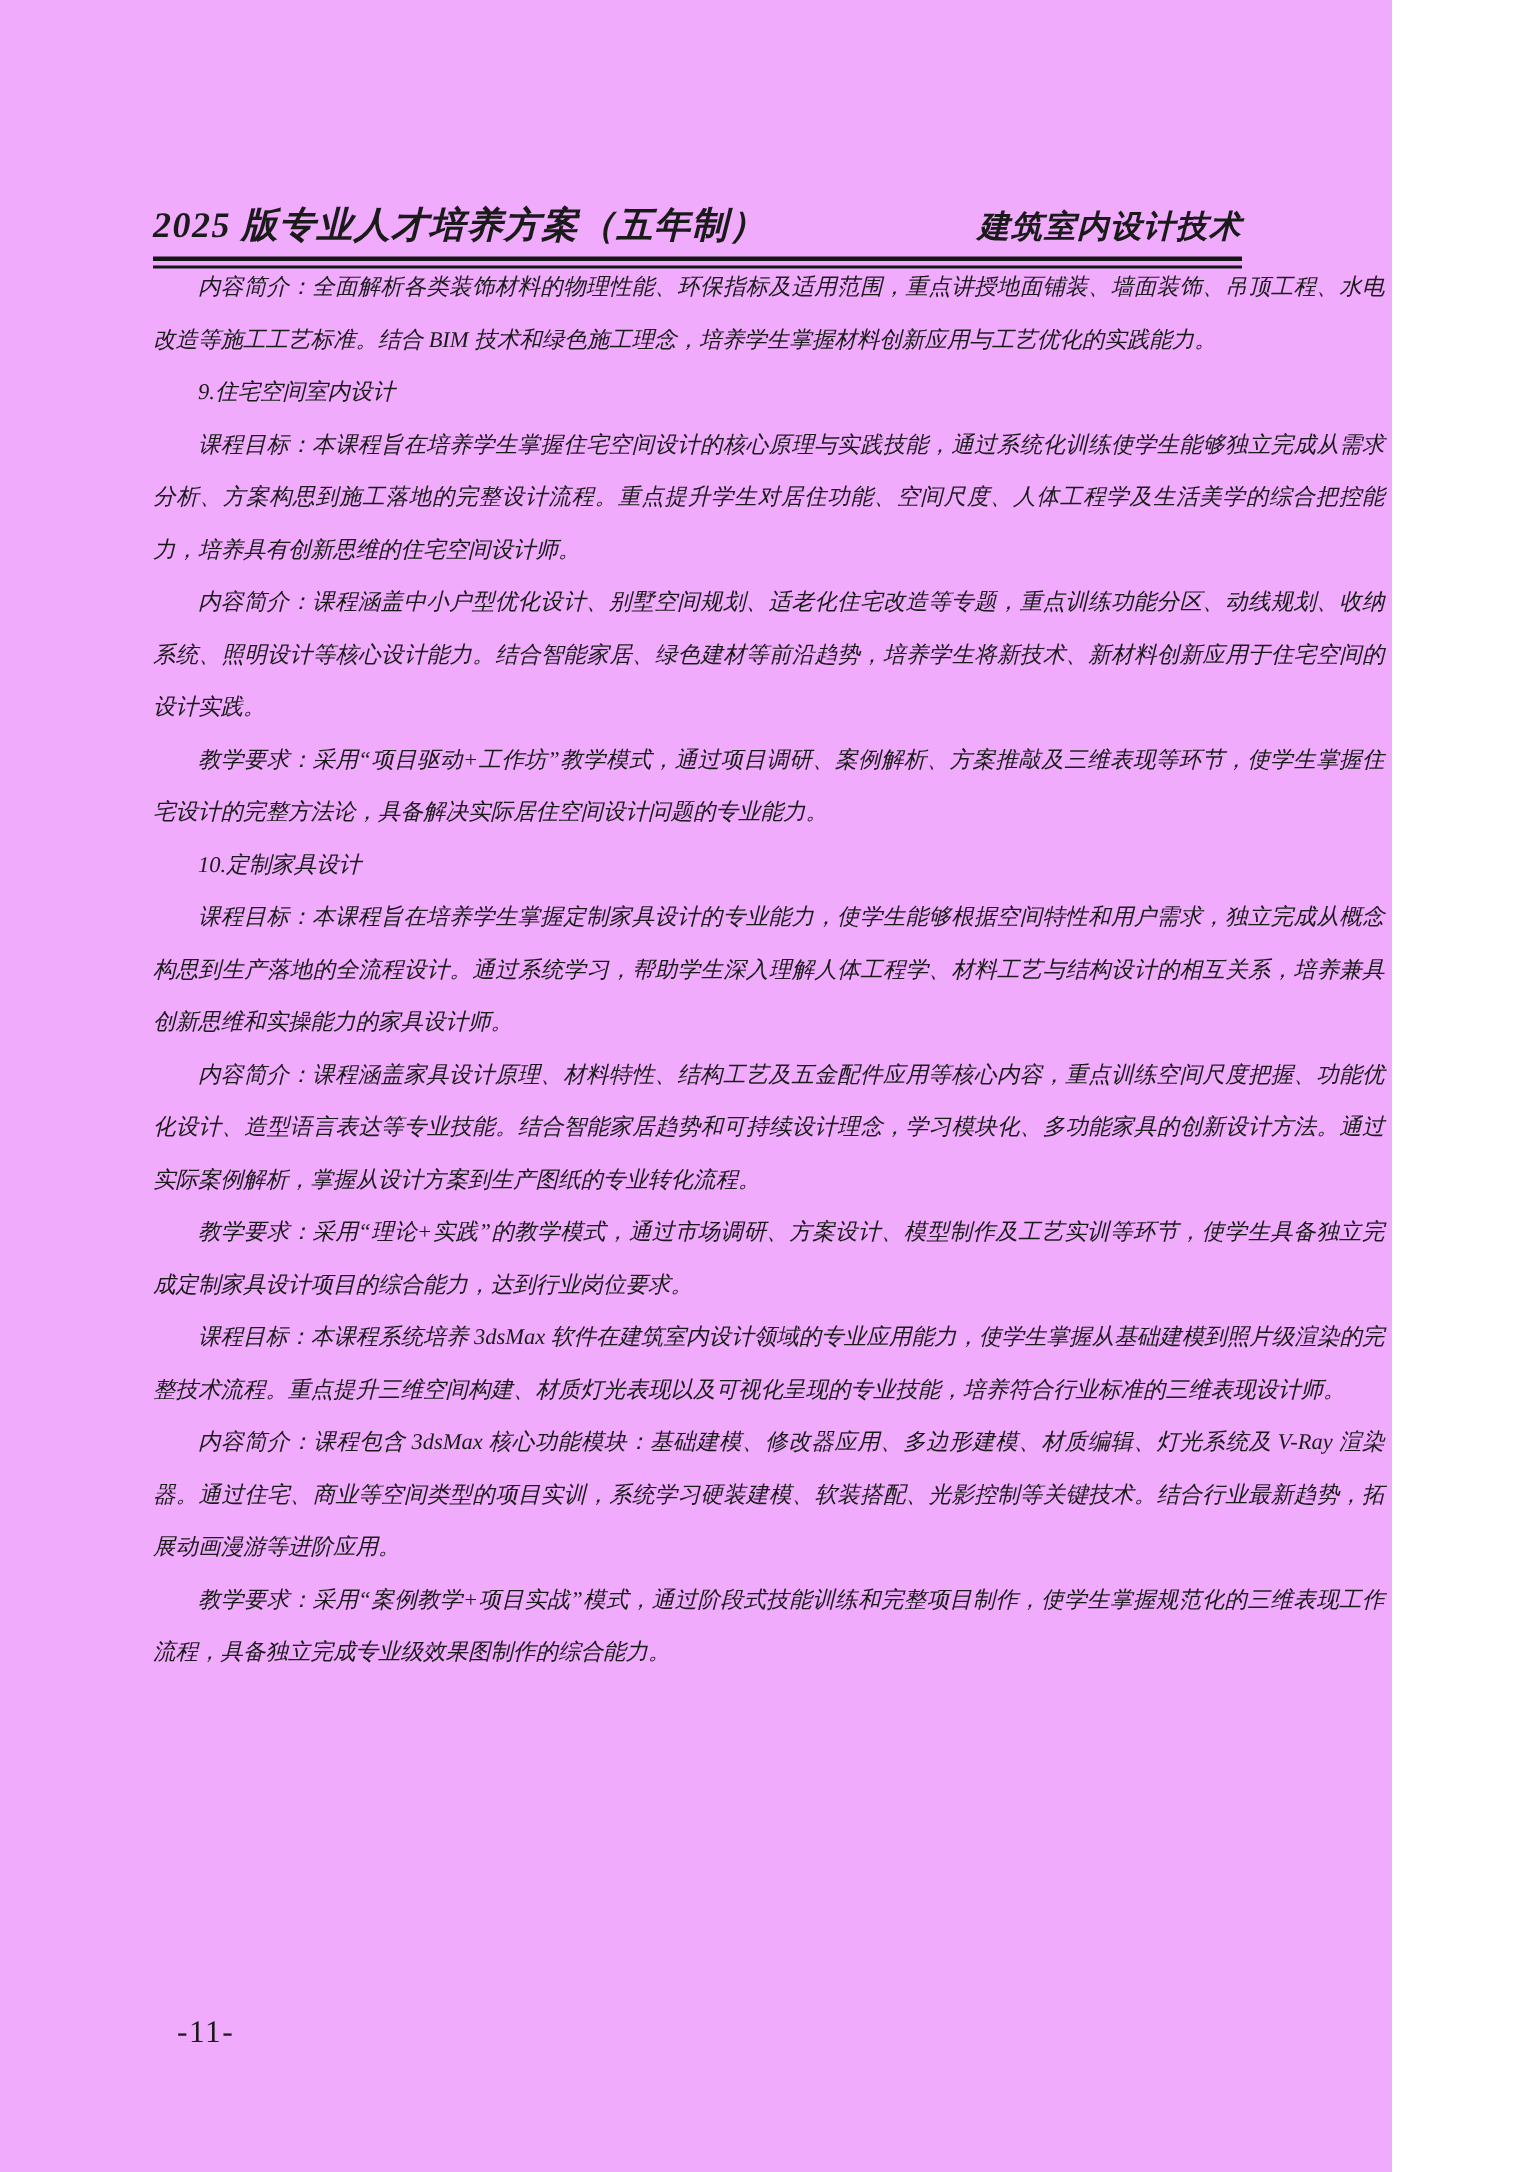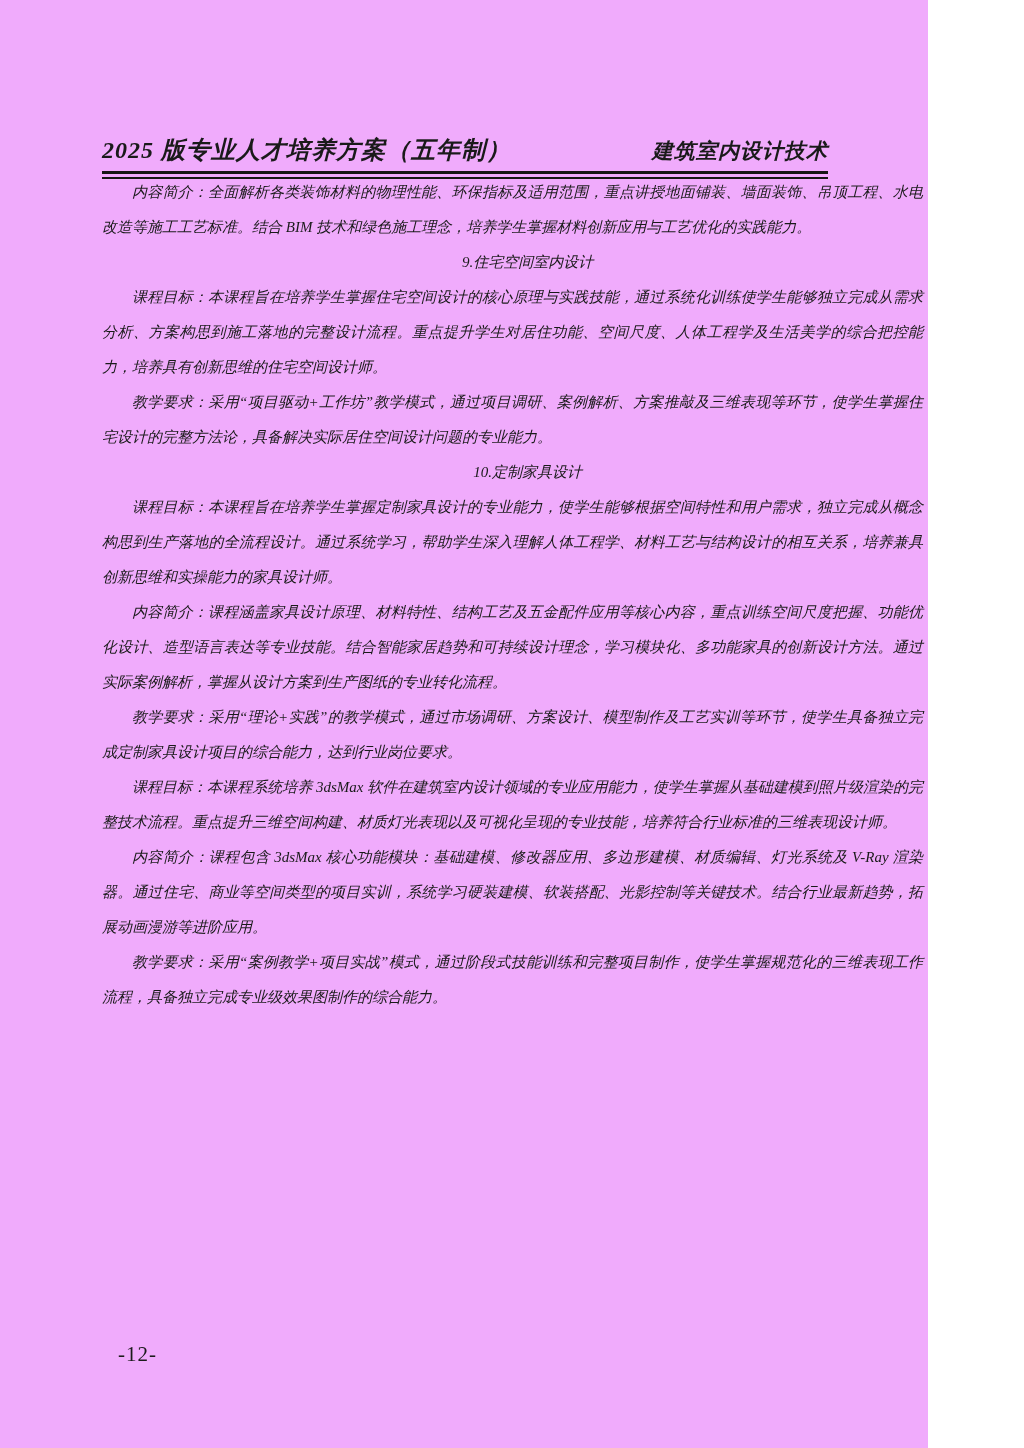--- a/index.html
+++ b/index.html
@@ -57,21 +57,21 @@
     font-size: 15px;
     line-height: 35px;
     text-align: justify;
     font-style: italic;
   }
   .content p {
     margin: 0;
     text-indent: 2em;
   }
   .content p.heading {
-    text-align: center;
+    text-align: left;
   }
   .footer {
     position: absolute;
     left: 118px;
     top: 1342px;
     font-size: 21px;
     letter-spacing: 1px;
   }
 </style>
 </head>
@@ -83,27 +83,28 @@
     <span class="header-left">2025 版专业人才培养方案（五年制）</span>
     <span class="header-right">建筑室内设计技术</span>
   </div>
 
   <div class="header-rule"></div>
 
   <div class="content">
     <p class="para">内容简介：全面解析各类装饰材料的物理性能、环保指标及适用范围，重点讲授地面铺装、墙面装饰、吊顶工程、水电改造等施工工艺标准。结合 BIM 技术和绿色施工理念，培养学生掌握材料创新应用与工艺优化的实践能力。</p>
     <p class="heading">9.住宅空间室内设计</p>
     <p class="para">课程目标：本课程旨在培养学生掌握住宅空间设计的核心原理与实践技能，通过系统化训练使学生能够独立完成从需求分析、方案构思到施工落地的完整设计流程。重点提升学生对居住功能、空间尺度、人体工程学及生活美学的综合把控能力，培养具有创新思维的住宅空间设计师。</p>
+    <p class="para">内容简介：课程涵盖中小户型优化设计、别墅空间规划、适老化住宅改造等专题，重点训练功能分区、动线规划、收纳系统、照明设计等核心设计能力。结合智能家居、绿色建材等前沿趋势，培养学生将新技术、新材料创新应用于住宅空间的设计实践。</p>
     <p class="para">教学要求：采用“项目驱动+工作坊”教学模式，通过项目调研、案例解析、方案推敲及三维表现等环节，使学生掌握住宅设计的完整方法论，具备解决实际居住空间设计问题的专业能力。</p>
     <p class="heading">10.定制家具设计</p>
     <p class="para">课程目标：本课程旨在培养学生掌握定制家具设计的专业能力，使学生能够根据空间特性和用户需求，独立完成从概念构思到生产落地的全流程设计。通过系统学习，帮助学生深入理解人体工程学、材料工艺与结构设计的相互关系，培养兼具创新思维和实操能力的家具设计师。</p>
     <p class="para">内容简介：课程涵盖家具设计原理、材料特性、结构工艺及五金配件应用等核心内容，重点训练空间尺度把握、功能优化设计、造型语言表达等专业技能。结合智能家居趋势和可持续设计理念，学习模块化、多功能家具的创新设计方法。通过实际案例解析，掌握从设计方案到生产图纸的专业转化流程。</p>
     <p class="para">教学要求：采用“理论+实践”的教学模式，通过市场调研、方案设计、模型制作及工艺实训等环节，使学生具备独立完成定制家具设计项目的综合能力，达到行业岗位要求。</p>
     <p class="para">课程目标：本课程系统培养 3dsMax 软件在建筑室内设计领域的专业应用能力，使学生掌握从基础建模到照片级渲染的完整技术流程。重点提升三维空间构建、材质灯光表现以及可视化呈现的专业技能，培养符合行业标准的三维表现设计师。</p>
     <p class="para">内容简介：课程包含 3dsMax 核心功能模块：基础建模、修改器应用、多边形建模、材质编辑、灯光系统及 V-Ray 渲染器。通过住宅、商业等空间类型的项目实训，系统学习硬装建模、软装搭配、光影控制等关键技术。结合行业最新趋势，拓展动画漫游等进阶应用。</p>
     <p class="para">教学要求：采用“案例教学+项目实战”模式，通过阶段式技能训练和完整项目制作，使学生掌握规范化的三维表现工作流程，具备独立完成专业级效果图制作的综合能力。</p>
   </div>
 
   <div class="footer">
-    <span>-12-</span>
+    <span>-11-</span>
   </div>
 
 </div>
 
 </body></html>

